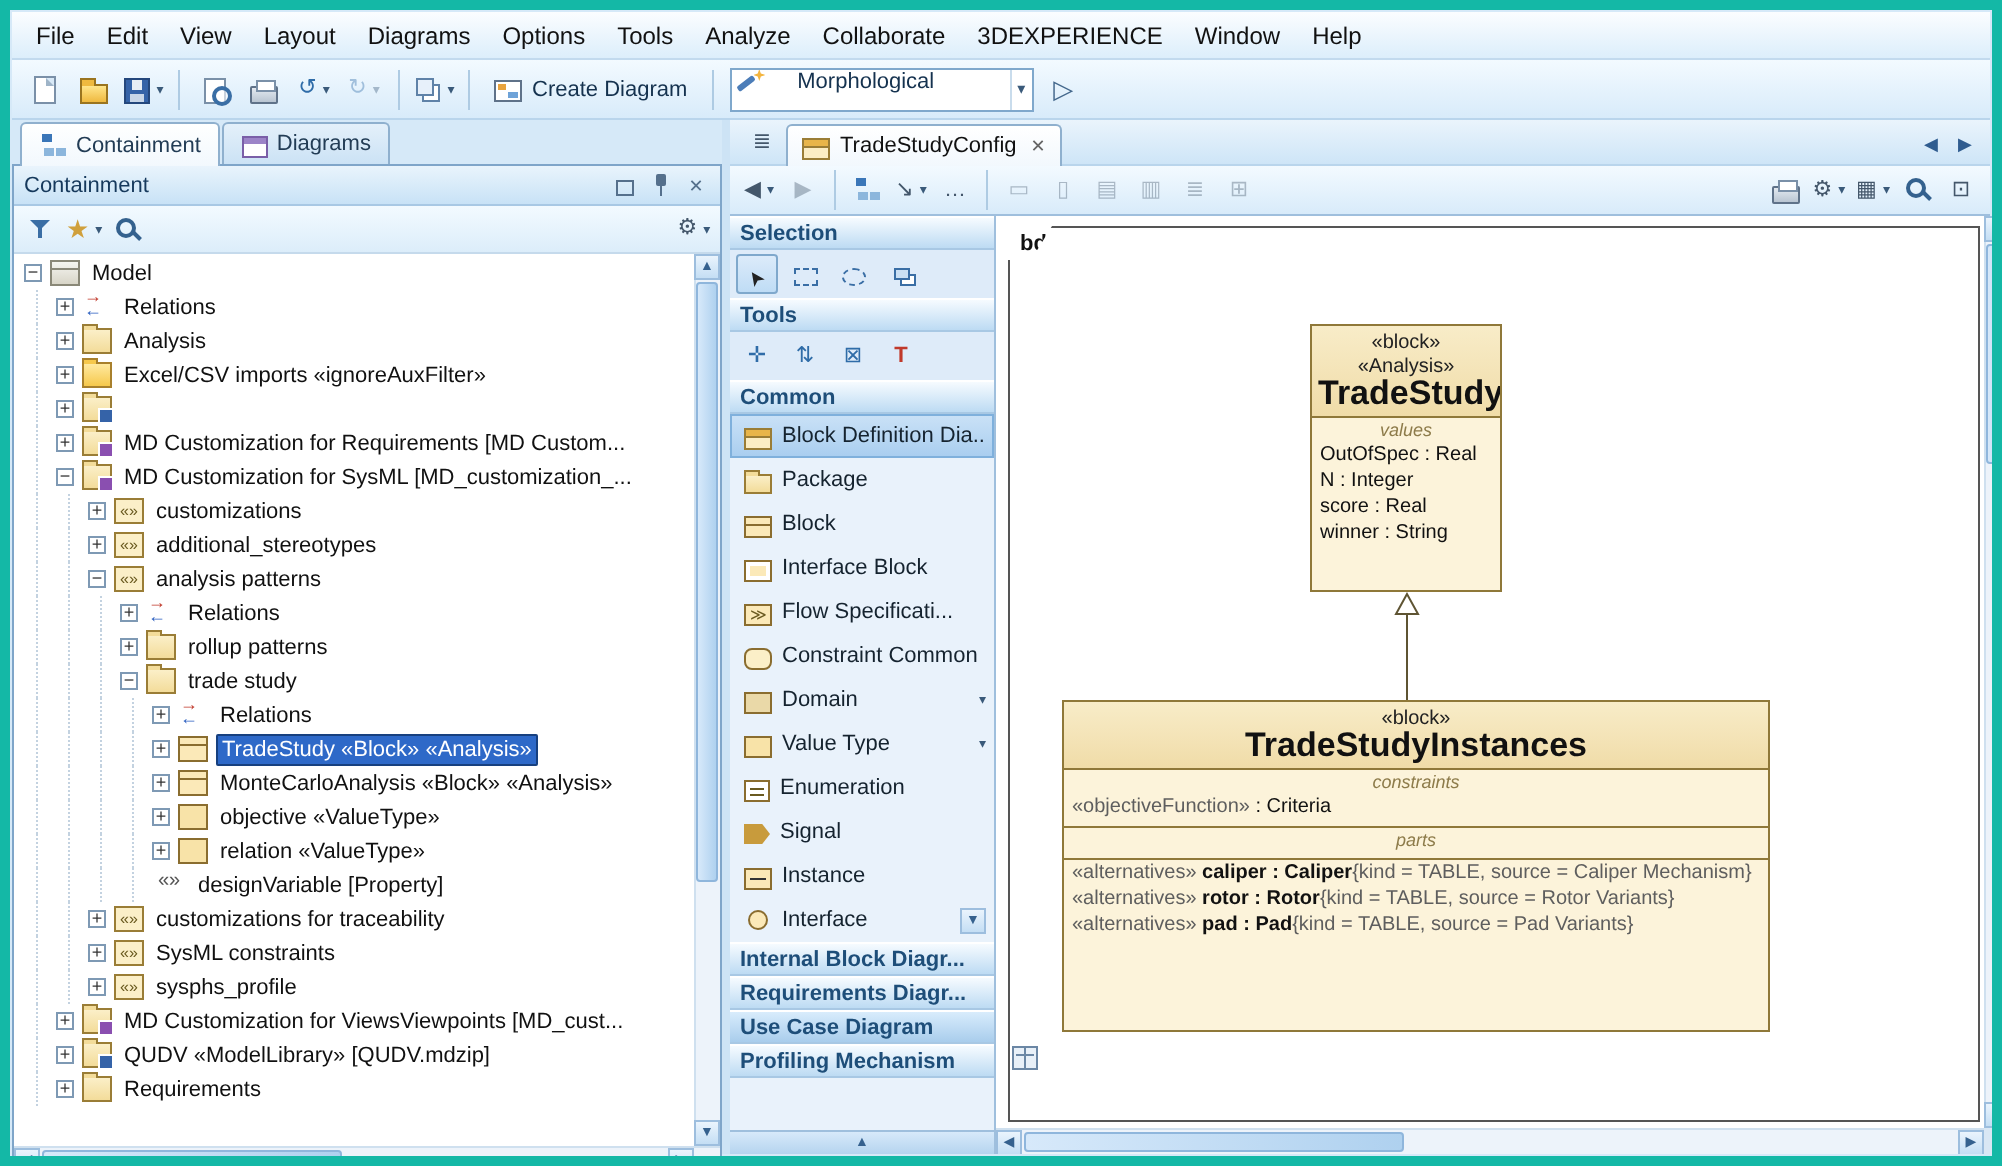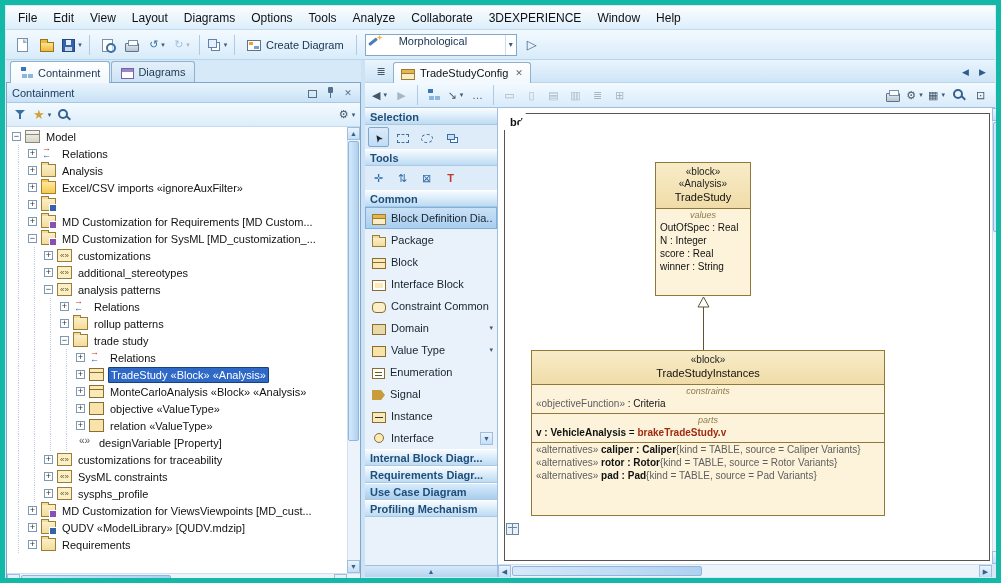--- a/index.html
+++ b/index.html
@@ -158,21 +158,21 @@
   .frame-tab{position:absolute;left:-1px;top:-1px;height:18px}
   .ft-bg{position:absolute;inset:0;background:#555;clip-path:polygon(0 0,100% 0,calc(100% - 11px) 100%,0 100%)}
   .ft-fg{position:absolute;left:0;top:0;right:1px;bottom:1px;background:#fff;clip-path:polygon(0 0,100% 0,calc(100% - 10.5px) 100%,0 100%);display:flex;align-items:center;padding:0 16px 0 6px;font-size:11px;white-space:nowrap}
   .seg-bold{font-weight:bold}
   .seg-plain{}
   .seg-gray{color:#5E5E5E}
   .seg-red{color:#9E2A12;font-weight:bold}
   .block{position:absolute;display:flex;flex-direction:column;background:var(--block-fill,#FCF3DA);border:1px solid var(--block-border,#8F7839);overflow:hidden}
   .bheader{background:linear-gradient(var(--block-header,#F8ECC8),#F0DCA8);padding:3px 3px 4px;text-align:center;flex:none}
   .stereo{font-size:10px;color:#222;line-height:12px}
-  .bname{font-size:11px;font-weight:normal;line-height:14px}
+  .bname{font-size:17px;font-weight:bold;line-height:14px}
   .comp{border-top:1px solid var(--block-border,#8F7839);padding:0 4px 3px}
   .comp:last-child{flex:1}
   .comp-label{text-align:center;font-style:italic;font-size:9px;color:#8D7B4A;line-height:12px}
   .cline{font-size:10px;line-height:13px;white-space:nowrap;overflow:hidden}
   .edge{position:absolute;left:0;top:0;pointer-events:none}
   .frame-widget{position:absolute;left:8px;top:415px;width:13px;height:12px;border:1px solid #6B87A5;background:#E8F0F8}
   .frame-widget::before{content:"";position:absolute;left:1px;right:1px;top:3px;border-top:1px solid #6B87A5}
   .frame-widget::after{content:"";position:absolute;left:5px;top:0;bottom:0;border-left:1px solid #6B87A5}
   .cv-vscroll{position:absolute;right:0;top:0;bottom:13px;width:13px;background:#EDF3FA;border-left:1px solid #CFE0EF}
   .cv-hscroll{position:absolute;left:0;right:13px;bottom:0;height:13px;background:#EDF3FA;border-top:1px solid #CFE0EF}
@@ -600,20 +600,24 @@
       </div>
       <div class="pal-item">
         <span class="ic ic-block"></span>
         <span class="pal-lbl">Block</span>
       </div>
       <div class="pal-item">
         <span class="ic ic-iblock"></span>
         <span class="pal-lbl">Interface Block</span>
       </div>
       <div class="pal-item">
+        <span class="ic ic-flowspec"></span>
+        <span class="pal-lbl">Flow Specificati...</span>
+      </div>
+      <div class="pal-item">
         <span class="ic ic-cblock"></span>
         <span class="pal-lbl">Constraint Common</span>
       </div>
       <div class="pal-item">
         <span class="ic ic-domain"></span>
         <span class="pal-lbl">Domain</span>
         <span class="dd right">▾</span>
       </div>
       <div class="pal-item">
         <span class="ic ic-vtype"></span>
@@ -697,22 +701,21 @@
         <div class="bheader">
           <div class="stereo">«block»</div>
           <div class="bname">TradeStudyInstances</div>
         </div>
         <div class="comp">
           <div class="comp-label">constraints</div>
           <div class="cline"><span class="seg-gray">«objectiveFunction» </span><span class="seg-plain">: Criteria</span></div>
         </div>
         <div class="comp">
           <div class="comp-label">parts</div>
-          <div class="cline"><span class="seg-bold">v : VehicleAnalysis</span><span class="seg-plain"> = </span><span class="seg-red">brakeTradeStudy.v</span></div>
         </div>
         <div class="comp">
-          <div class="cline"><span class="seg-gray">«alternatives» </span><span class="seg-bold">caliper : Caliper</span><span class="seg-gray">{kind = TABLE, source = Caliper Variants}</span></div>
+          <div class="cline"><span class="seg-gray">«alternatives» </span><span class="seg-bold">caliper : Caliper</span><span class="seg-gray">{kind = TABLE, source = Caliper Mechanism}</span></div>
           <div class="cline"><span class="seg-gray">«alternatives» </span><span class="seg-bold">rotor : Rotor</span><span class="seg-gray">{kind = TABLE, source = Rotor Variants}</span></div>
           <div class="cline"><span class="seg-gray">«alternatives» </span><span class="seg-bold">pad : Pad</span><span class="seg-gray">{kind = TABLE, source = Pad Variants}</span></div>
         </div>
       </div>
     </div>
 </div>
 
 </body></html>

